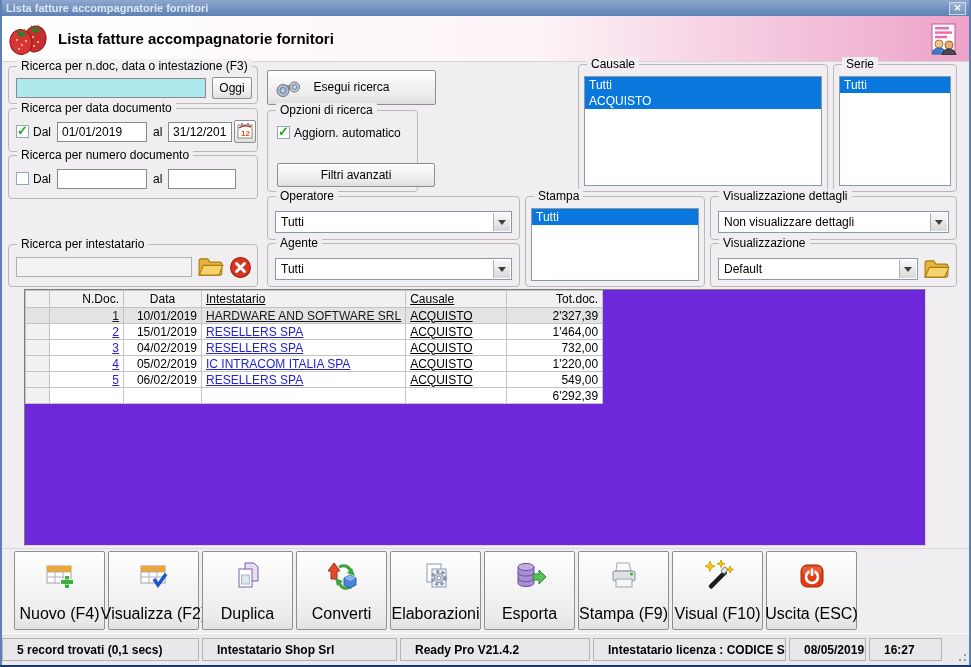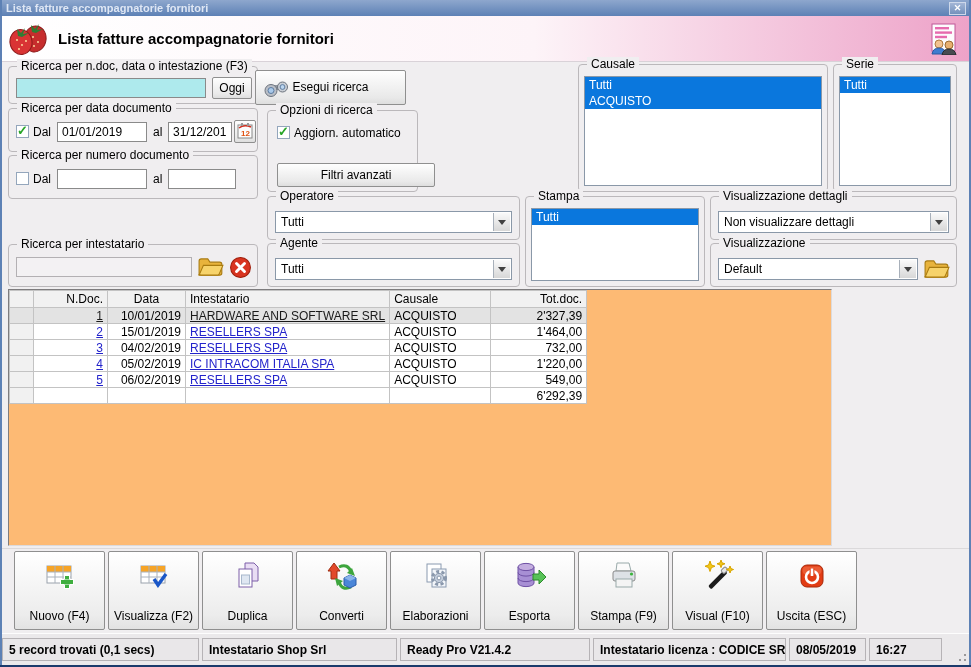--- a/index.html
+++ b/index.html
@@ -51,46 +51,46 @@
   .combo .val{display:block;padding:3px 20px 0 5px;white-space:nowrap;overflow:hidden;}
   .combo .dd{position:absolute;top:1px;right:1px;bottom:1px;width:17px;
     background:linear-gradient(#fafafa,#d7d7d7);border-left:1px solid #a8b0ba;}
   .combo .dd::after{content:"";position:absolute;left:4px;top:7px;border:4px solid transparent;
     border-top:5px solid #404040;}
 
   .list{position:absolute;background:#fff;border:1px solid #8a98a8;overflow:hidden;}
   .li{height:16px;line-height:16px;padding:0 4px;white-space:nowrap;}
   .li.sel{background:#0a77dd;color:#fff;}
 
-  .gridwrap{position:absolute;left:8px;top:289px;width:824px;height:257px;
-    background:#fdba74;border:1px solid #7e7c7e;border-right-color:#dcdadc;border-bottom-color:#dcdadc;}
+  .gridwrap{position:absolute;left:24px;top:289px;width:902px;height:257px;
+    background:#6d28d9;border:1px solid #7e7c7e;border-right-color:#dcdadc;border-bottom-color:#dcdadc;}
   table.grid{border-collapse:collapse;table-layout:fixed;background:#fff;
     font-size:12px;}
   table.grid td,table.grid th{border:1px solid #c3c3c3;height:16px;padding:0 4px;
     overflow:hidden;white-space:nowrap;font-weight:normal;}
   table.grid th{background:#f1f1f1;height:17px;}
   td.sel-col{background:#f1f1f1;}
   tr.selrow td{background:#e3e3e3;}
-  .c-r{text-align:right;} .c-c{text-align:center;} .c-l{text-align:left;}
+  .c-r{text-align:right;} .c-c{text-align:center;} .c-l{text-align:left;text-decoration:underline;}
   .lnk{color:#2323cb;text-decoration:underline;}
   .lnkd{color:#1a1a1a;text-decoration:underline;}
 
   .toolbar{position:absolute;left:0;top:548px;width:971px;height:85px;
     border-top:1px solid #dbd9db;display:flex;gap:3px;padding:2px 0 0 14px;}
   .tbtn{width:91px;height:79px;border:1px solid #8f8f8f;border-radius:2px;
     background:linear-gradient(#ffffff,#ececec 82%,#e2e2e2);
     display:flex;flex-direction:column;align-items:center;justify-content:space-between;
     padding:7px 2px 6px;cursor:default;}
-  .tbtn span{font-size:12px;white-space:nowrap;}
+  .tbtn span{font-size:16px;white-space:nowrap;}
 
   .statusbar{position:absolute;left:0;top:633px;width:971px;height:32px;
     background:#ebe9eb;border-top:1px solid #fdfdfd;display:flex;gap:3px;
     padding:4px 0 0 2px;}
   .spanel{height:23px;border:1px solid #b6b3b6;background:#e9e7e9;font-weight:bold;
-    padding:4px 6px 0;white-space:nowrap;overflow:hidden;}
+    padding:4px 14px 0;white-space:nowrap;overflow:hidden;}
   .grip{position:absolute;right:5px;bottom:6px;width:12px;height:12px;}
   .grip i{position:absolute;width:2px;height:2px;background:#9a989a;}
 </style>
 </head>
 <body>
 
 <div class="window">
   <div class="edge-l"></div>
   <div class="edge-r"></div>
   <div class="edge-b"></div>
@@ -170,21 +170,21 @@
   <input class="tb" style="left: 16px; top: 257px; width: 176px;" disabled="" value="">
   <svg style="position:absolute;left:198px;top:256px;" width="26" height="22" viewBox="0 0 24 19">
     <path d="M1 17 V4 q0-2 2-2 h6 l2 3 h9 q2 0 2 2 v8 q0 2-2 2 Z" fill="#e8b33c" stroke="#a97b10"></path>
     <path d="M1 17 L5 8 h18 l-3.3 7.6 q-.6 1.4-2 1.4 H3 q-1.6 0-2-1 Z" fill="#f7d36b" stroke="#a97b10"></path>
   </svg>
   <svg style="position:absolute;left:229px;top:256px;" width="23" height="23" viewBox="0 0 22 22">
     <circle cx="11" cy="11" r="9.5" fill="#d83420" stroke="#9e1c08"></circle>
     <path d="M7.2 7.2 L14.8 14.8 M14.8 7.2 L7.2 14.8" stroke="#fff" stroke-width="2.8" stroke-linecap="round"></path>
   </svg>
 
-  <div class="btn" style="left:255px;top:70px;width:151px;height:35px;line-height:33px;">
+  <div class="btn" style="left:267px;top:70px;width:169px;height:35px;line-height:33px;">
     <svg style="position:absolute;left:8px;top:8px;" width="26" height="19" viewBox="0 0 26 19">
       <rect x="8" y="6" width="10" height="5" fill="#8f969f"></rect>
       <circle cx="7" cy="11.5" r="6" fill="#b9bec6" stroke="#6d747e"></circle>
       <circle cx="7" cy="11.5" r="3" fill="#a9c9ea" stroke="#5d7ca0"></circle>
       <circle cx="18.5" cy="8" r="5" fill="#c9ced5" stroke="#6d747e"></circle>
       <circle cx="18.5" cy="8" r="2.4" fill="#bcd7f0" stroke="#5d7ca0"></circle>
     </svg>
     <span>Esegui ricerca</span>
   </div>
 

